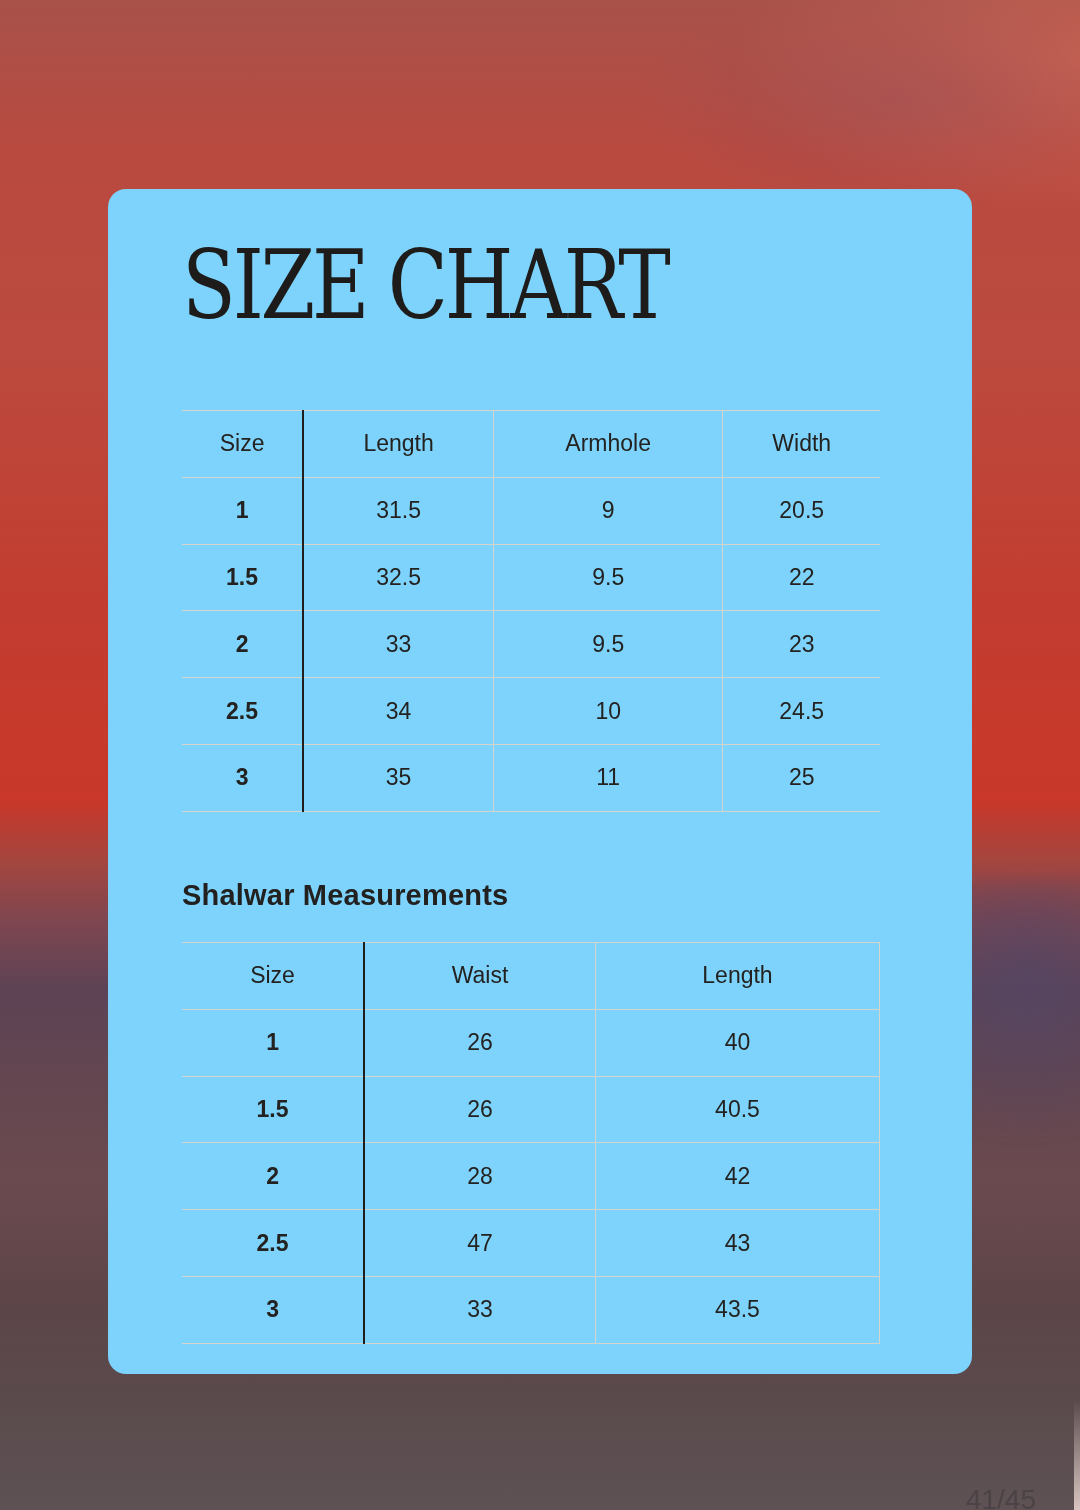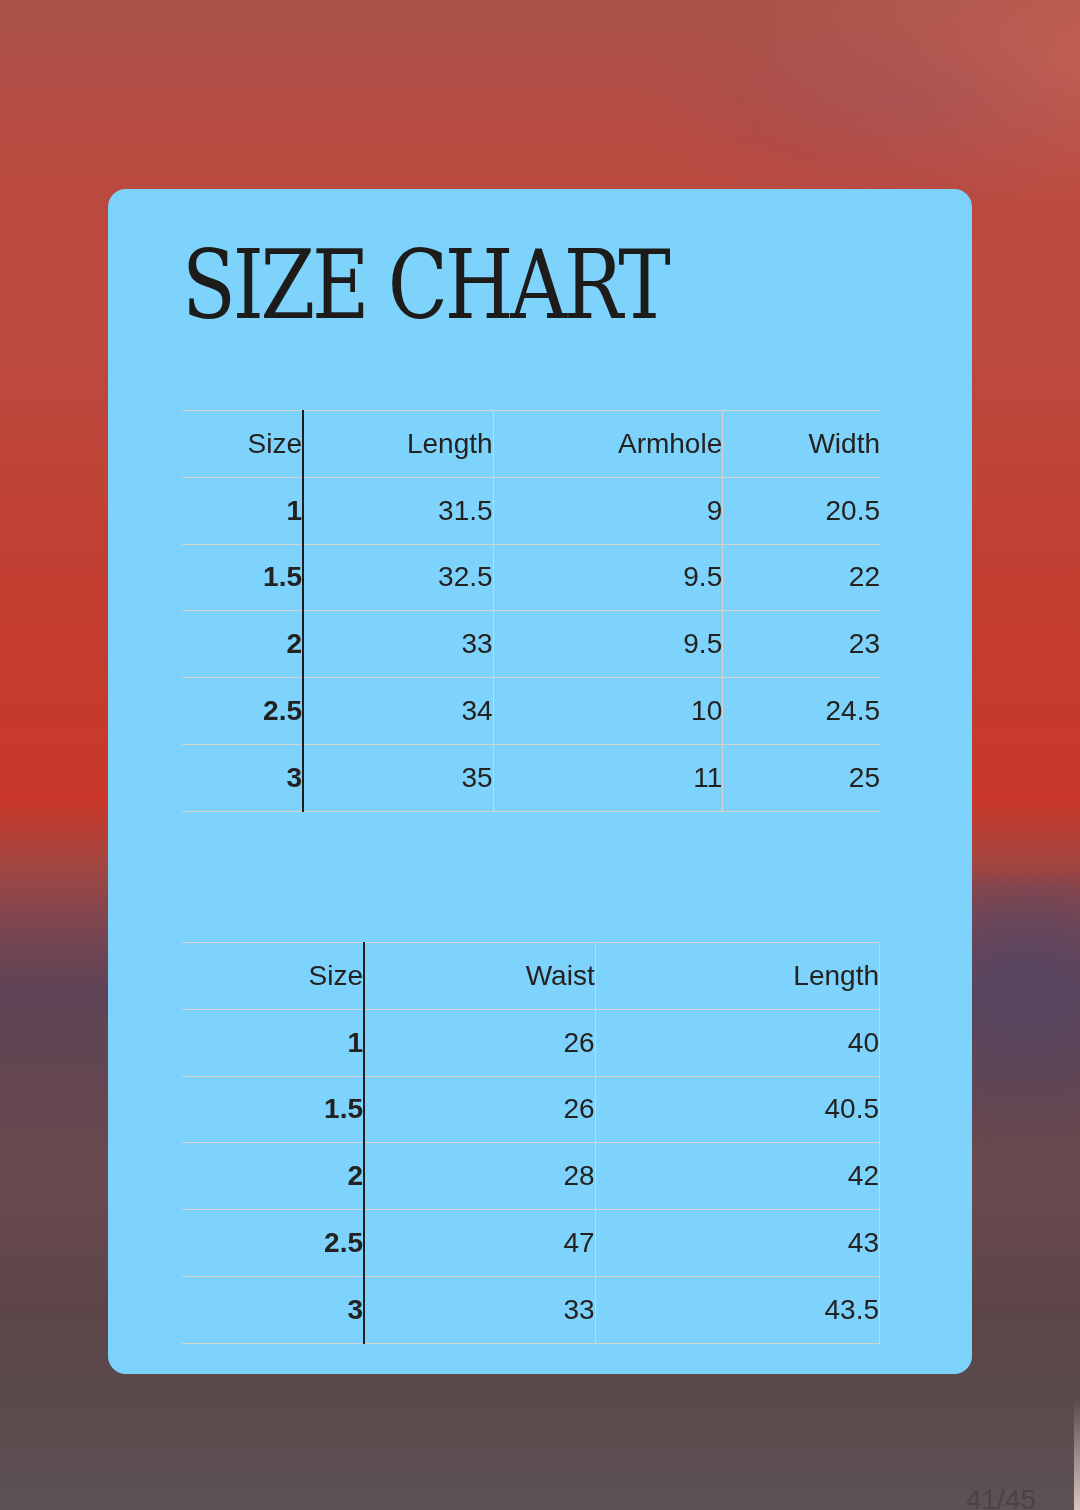--- a/index.html
+++ b/index.html
@@ -65,23 +65,23 @@
       left: 74px;
       width: 698px;
       border-collapse: collapse;
       font-family: "Liberation Sans", sans-serif;
       color: #232220;
     }
     .t-shirt { top: 221px; }
     .t-shalwar { top: 753px; }
     table.size-table th, table.size-table td {
       height: 66.8px;
-      text-align: right;
+      text-align: center;
       vertical-align: middle;
-      font-size: 28px;
+      font-size: 23px;
       font-weight: normal;
       border-top: 1.5px solid #d6d4cd;
       border-bottom: 1.5px solid #d6d4cd;
       border-left: 1px solid #d6d4cd;
     }
     table.size-table th:last-child, table.size-table td:last-child {
       border-right: 1px solid #d6d4cd;
     }
     table.t-shirt th:last-child, table.t-shirt td:last-child { border-right: none; }
     table.size-table th:first-child, table.size-table td:first-child {
@@ -146,20 +146,21 @@
       </tr>
       <tr>
         <td class="size-cell">3</td>
         <td>35</td>
         <td>11</td>
         <td>25</td>
       </tr>
     </tbody>
   </table>
 
+  <h2 class="section-title st-shalwar">Shalwar Measurements</h2>
   <table class="size-table t-shalwar">
     <thead>
       <tr>
         <th>Size</th>
         <th>Waist</th>
         <th>Length</th>
       </tr>
     </thead>
     <tbody>
       <tr>

